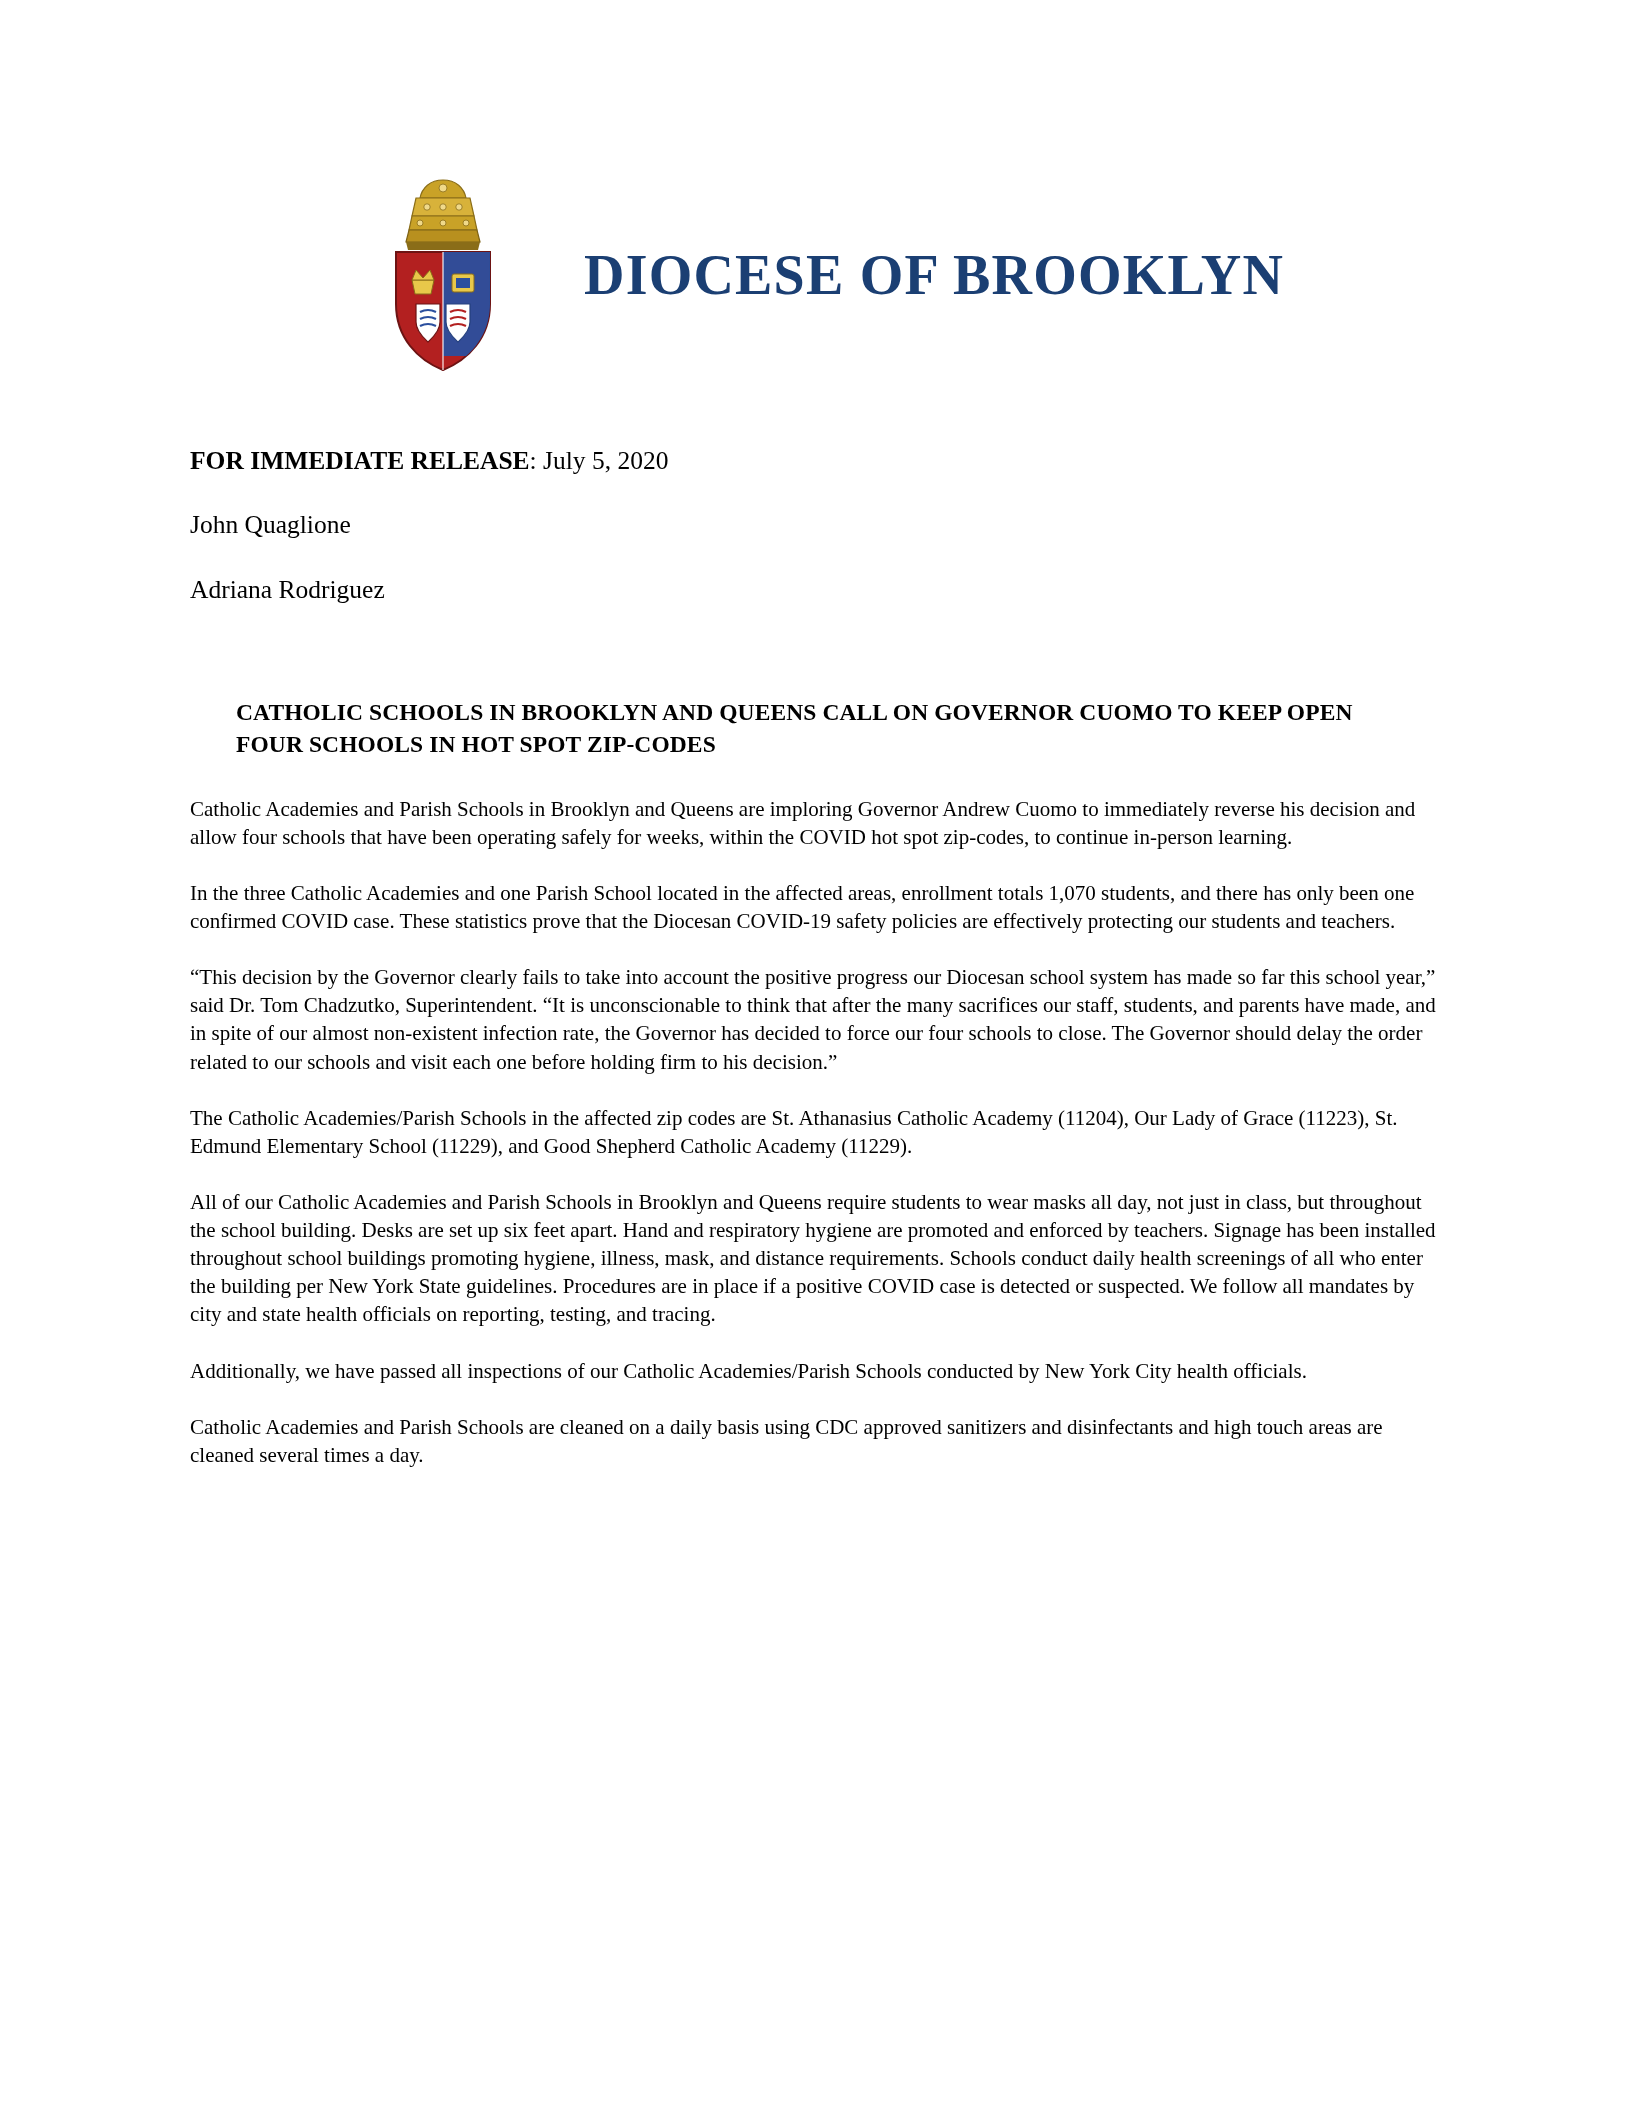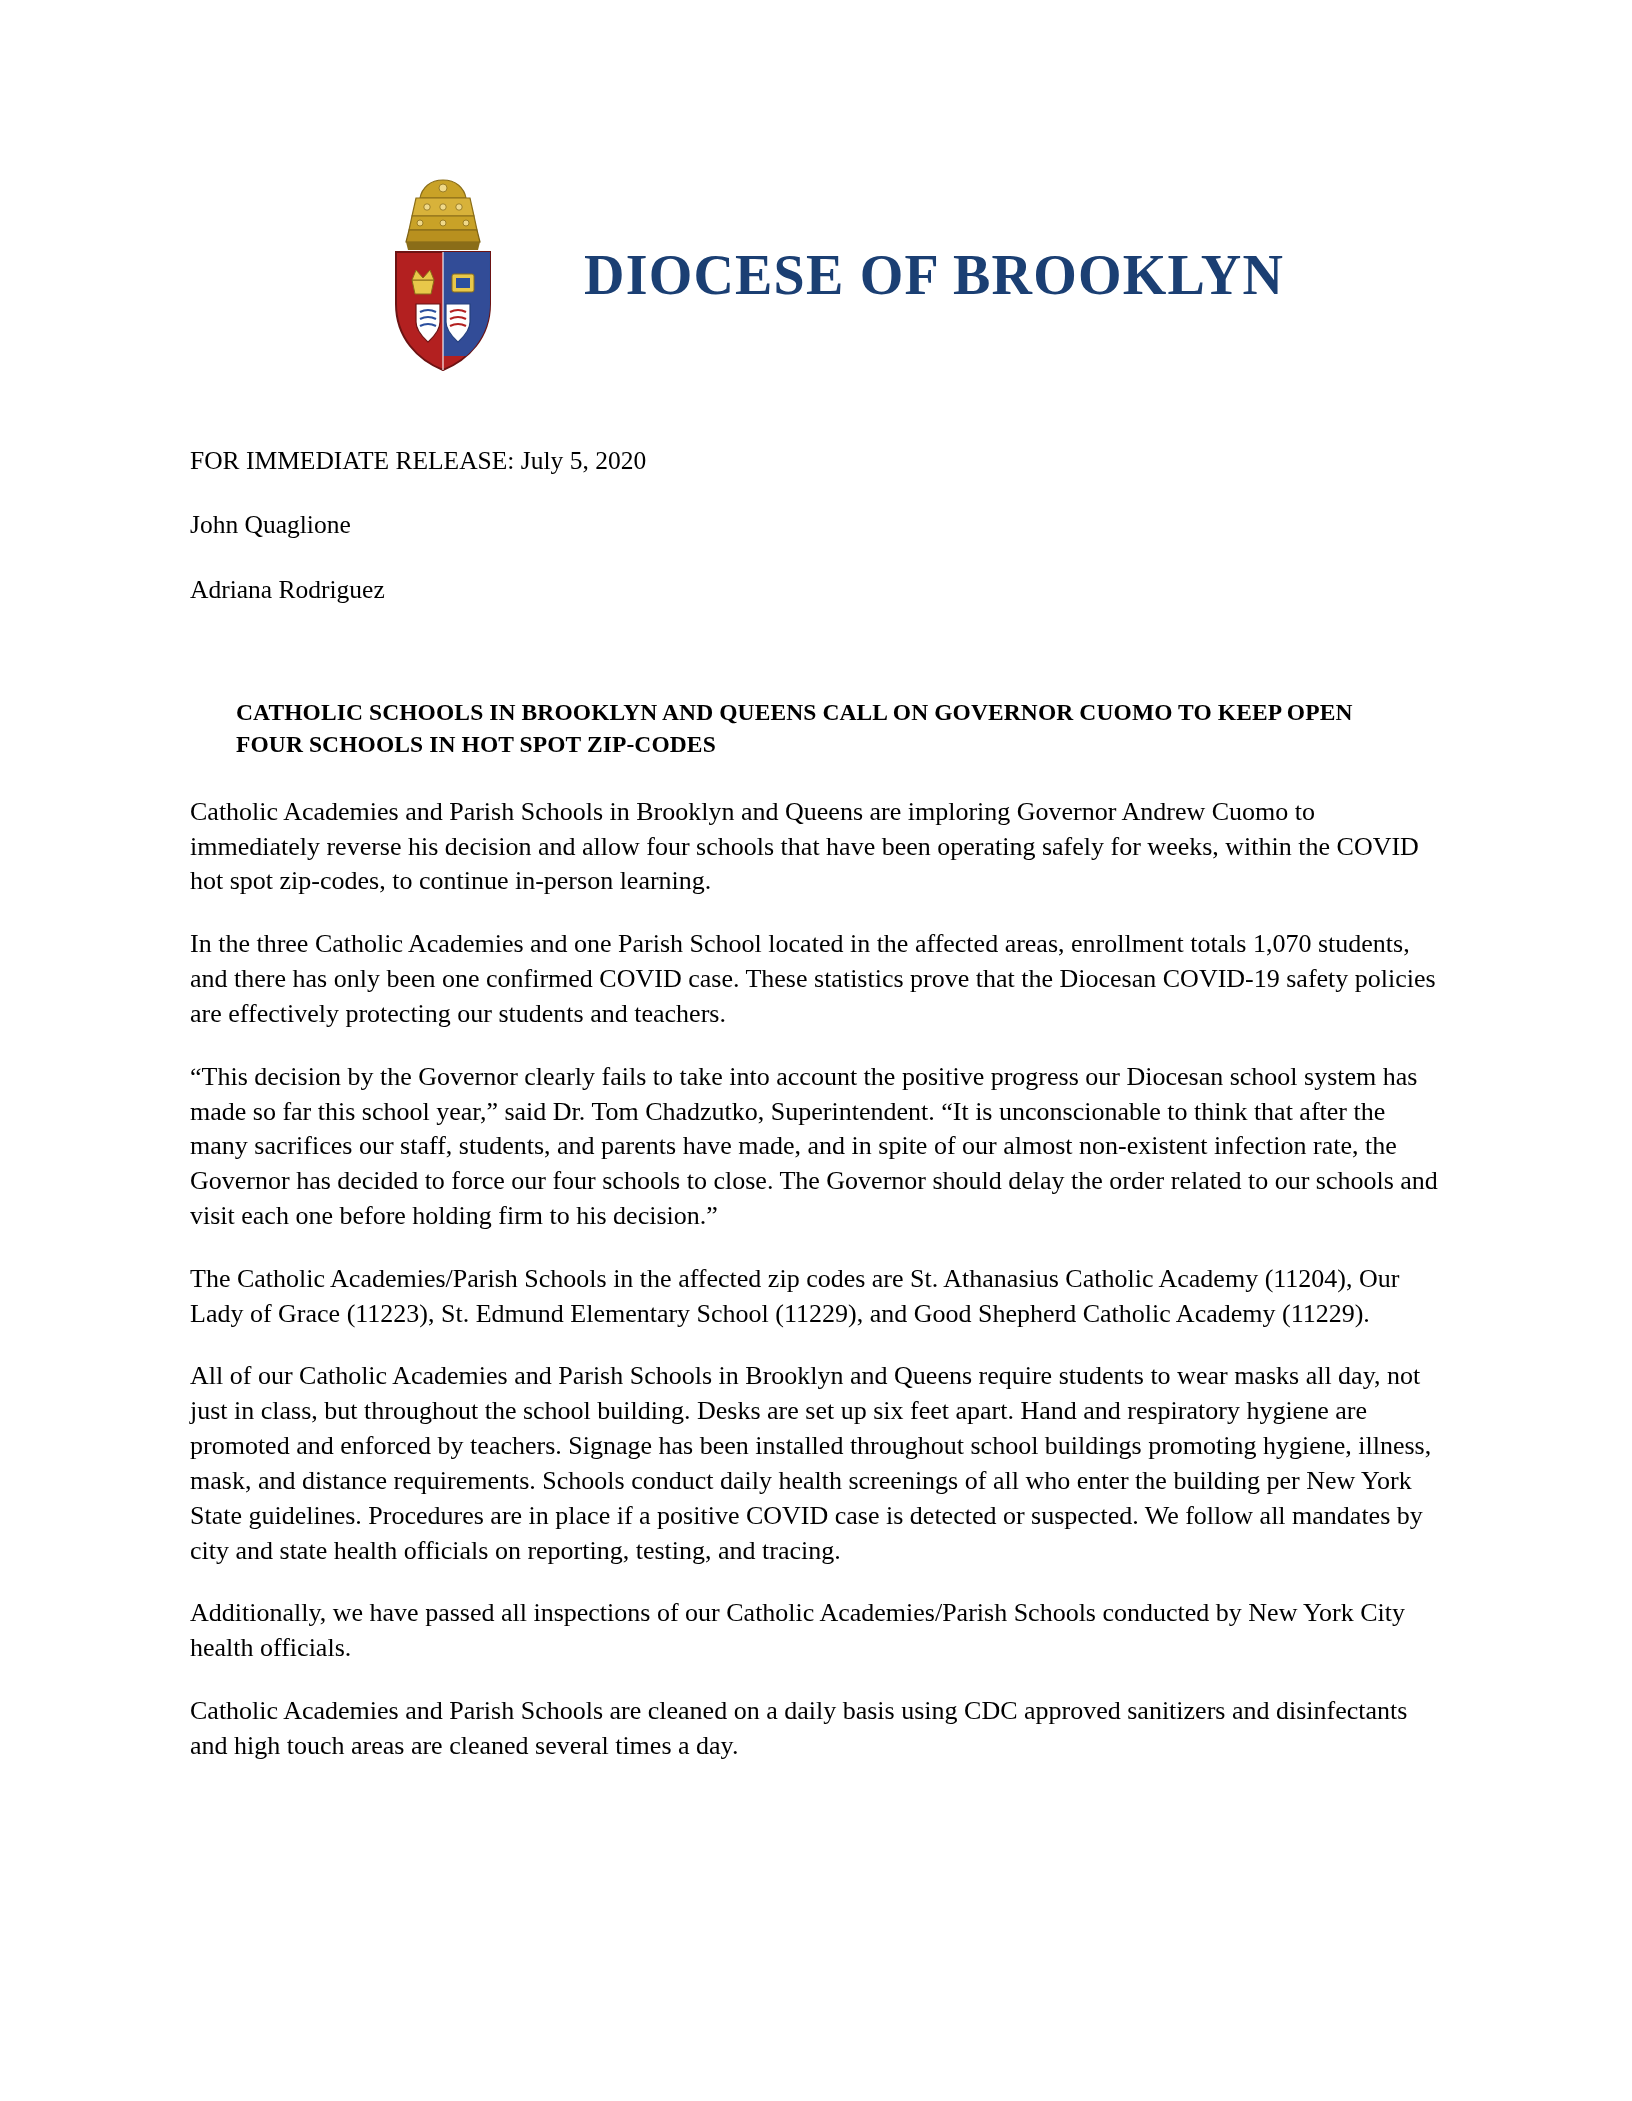--- a/index.html
+++ b/index.html
@@ -52,39 +52,39 @@
     margin-left: 190px;
     margin-right: 190px;
     padding-top: 70px;
   }
   .meta-line {
     font-size: 25.5px;
     line-height: 1.35;
     margin: 0 0 30px 0;
   }
   .meta-line .lbl {
-    font-weight: normal;
+    font-weight: bold;
   }
   .contact-line {
     font-size: 25.5px;
     line-height: 1.35;
     margin: 0 0 30px 0;
   }
   .spacer-lg { height: 60px; }
   .headline {
     font-size: 23.5px;
     font-weight: bold;
     text-align: left;
     line-height: 1.35;
     margin: 0 auto 34px auto;
     width: 1160px;
     letter-spacing: 0.1px;
   }
   p.para {
-    font-size: 26px;
+    font-size: 21px;
     line-height: 1.34;
     margin: 0 0 28px 0;
     text-align: left;
   }
   .after-body { height: 340px; }
 </style>
 </head>
 <body>
 
 <div class="page">

